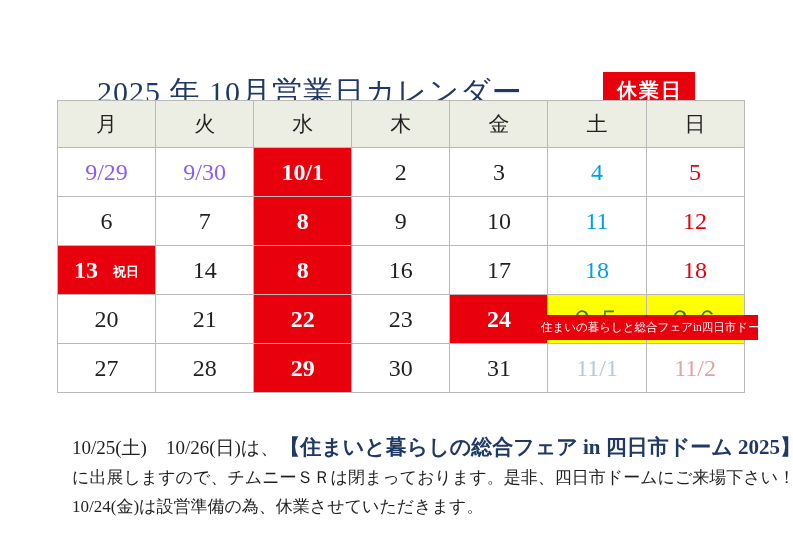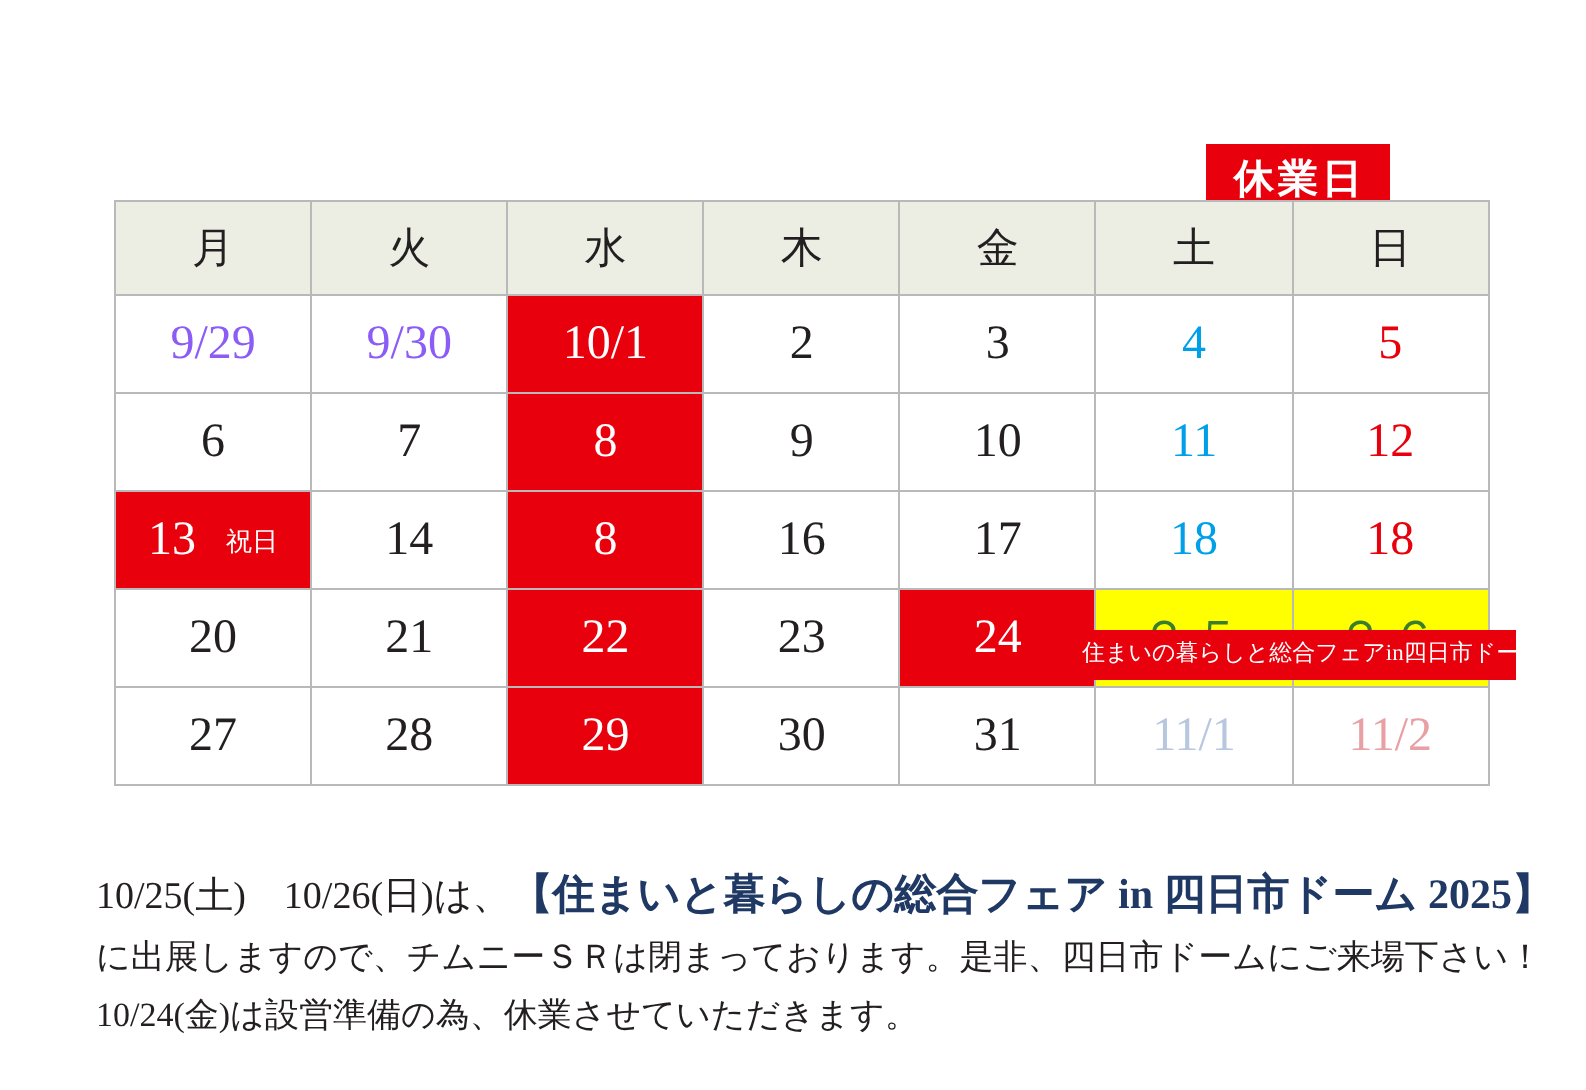--- a/index.html
+++ b/index.html
@@ -82,21 +82,21 @@
 
   .d-normal   { color: #231f20; }
   .d-muted    { color: #8b5cf6; }
   .d-sat      { color: #00a0e9; }
   .d-sun      { color: #e8000d; }
   .d-nextsat  { color: #b7c7e0; }
   .d-nextsun  { color: #e8a0a4; }
   .cell-closed {
     background: #e8000d !important;
     color: #ffffff !important;
-    font-weight: normal;
+    font-weight: bold;
   }
   .cell-holiday-label {
     font-size: 13px;
     vertical-align: 2px;
     margin-left: 15px;
     letter-spacing: 0;
   }
   .cell-yellow {
     background: #ffff00 !important;
     color: #3a7d2c !important;
@@ -117,21 +117,21 @@
     line-height: 25px;
     text-align: center;
     white-space: nowrap;
     font-family: "Liberation Serif", serif;
     letter-spacing: 0px;
   }
 
   
   .notes {
     position: absolute;
-    left: 48px;
+    left: 72px;
     top: 432px;
     width: 700px;
   }
   .note-line {
     font-family: "Liberation Serif", serif;
     color: #231f20;
     white-space: nowrap;
   }
   .note1 {
     font-size: 19px;
@@ -148,20 +148,21 @@
   }
   .note3 {
     font-size: 17px;
     line-height: 29px;
   }
 </style>
 </head>
 <body>
 
 <div class="header">
+  <div class="title">2025 年 10月営業日カレンダー</div>
   <div class="holiday-badge">休業日</div>
 </div>
 
 <table class="calendar">
   <thead>
     <tr>
       <th>月</th>
       <th>火</th>
       <th>水</th>
       <th>木</th>

